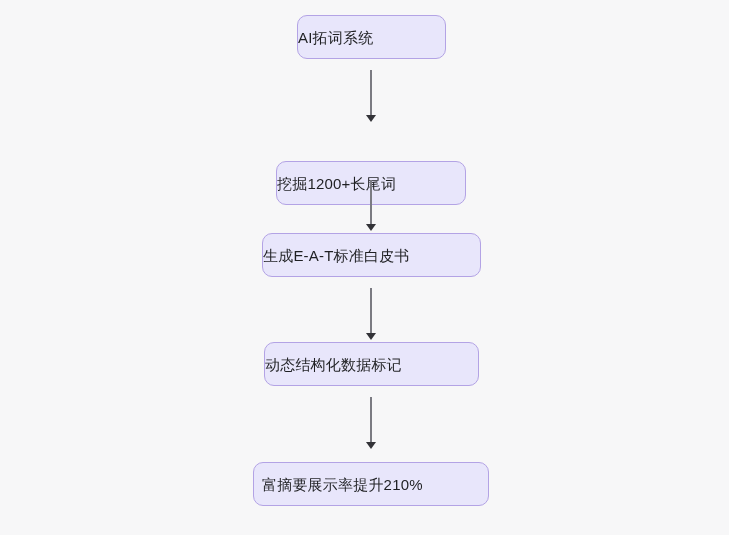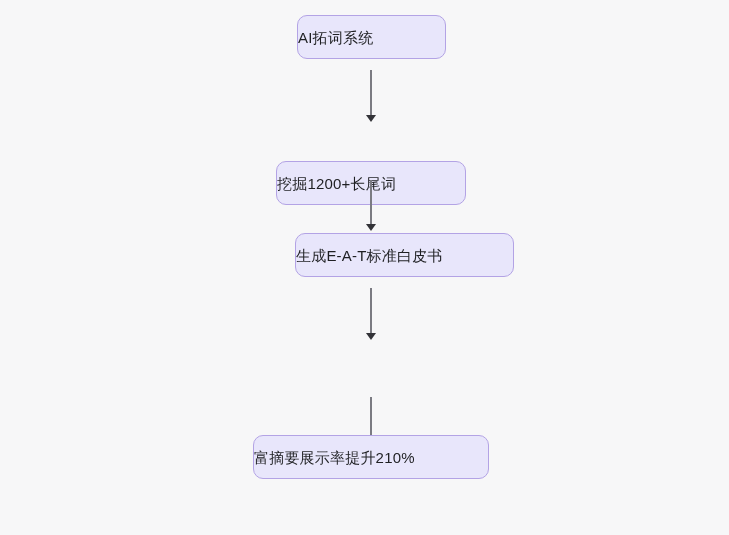--- a/index.html
+++ b/index.html
@@ -34,23 +34,23 @@
   .node-label {
     font-size: 15px;
     line-height: 1;
     color: #1f2023;
     white-space: nowrap;
     letter-spacing: 0.2px;
   }
 
   .node-0 { left: 297px; top: 15px;  width: 149px; }
   .node-1 { left: 276px; top: 125px; width: 190px; margin-top: 36px; }
-  .node-2 { left: 262px; top: 233px; width: 219px; margin-left: 33px; }
+  .node-2 { left: 262px; top: 233px; width: 219px; }
   .node-3 { left: 264px; top: 342px; width: 215px; }
-  .node-4 { left: 253px; top: 435px; width: 236px; }
+  .node-4 { left: 253px; top: 462px; width: 236px; padding-left: 8px; }
 
   
   .edge {
     position: absolute;
     left: 370px;
     width: 2px;
     background: #7b7b82;
   }
   .edge-0 { top: 70px;  height: 47px; }
   .edge-1 { top: 180px; height: 45px; }
@@ -90,20 +90,23 @@
   <div class="edge edge-1"></div>
   <div class="arrowhead arrowhead-1"></div>
 
   <div class="node node-2">
     <span class="node-label">生成E-A-T标准白皮书</span>
   </div>
 
   <div class="edge edge-2"></div>
   <div class="arrowhead arrowhead-2"></div>
 
+  <div class="node node-3">
+    <span class="node-label">动态结构化数据标记</span>
+  </div>
 
   <div class="edge edge-3"></div>
   <div class="arrowhead arrowhead-3"></div>
 
   <div class="node node-4">
     <span class="node-label">富摘要展示率提升210%</span>
   </div>
 
 </div>
 

